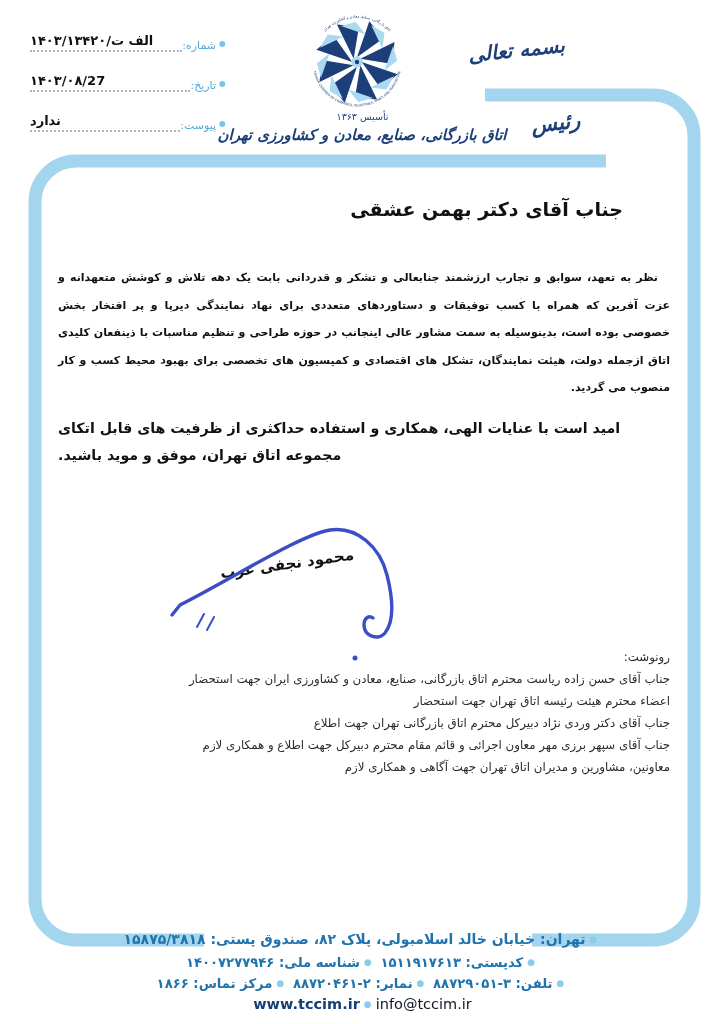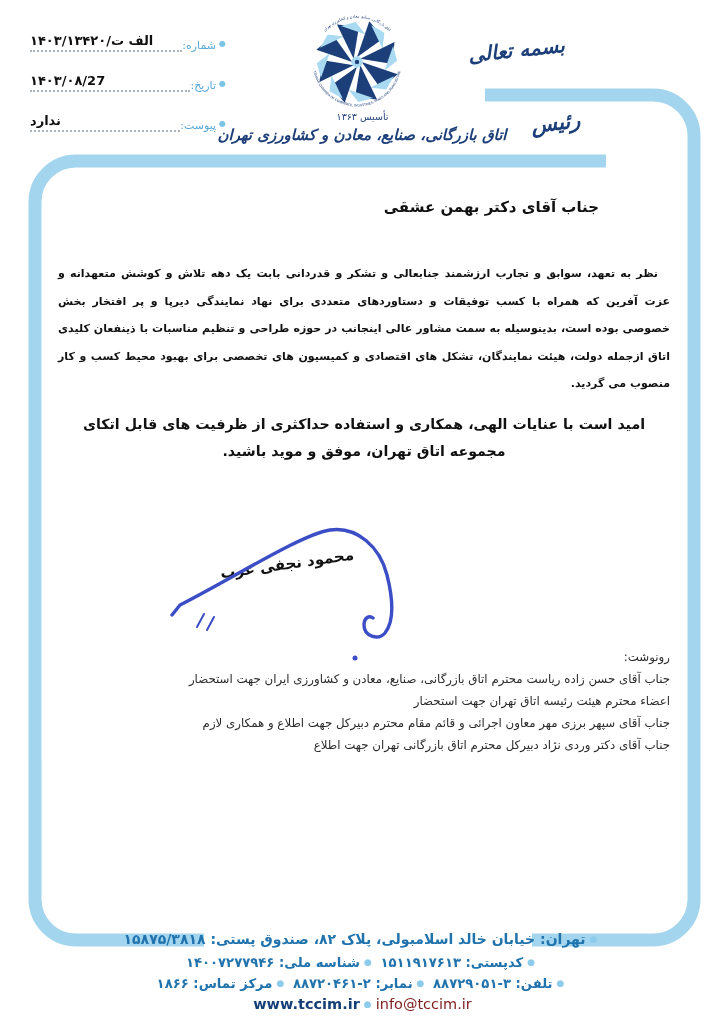--- a/index.html
+++ b/index.html
@@ -23,40 +23,40 @@
               font-size:15px;color:#1c3e79;white-space:nowrap;direction:rtl;}
   
   .besmellah{position:absolute;right:160px;top:38px;font-family:"DejaVu Serif","Liberation Serif",serif;
              font-style:italic;font-weight:bold;font-size:20px;color:#1c3e79;transform:rotate(-6deg);
              direction:rtl;white-space:nowrap;}
   .president{position:absolute;right:145px;top:110px;font-family:"DejaVu Serif","Liberation Serif",serif;
              font-style:italic;font-weight:bold;font-size:21px;color:#1c3e79;transform:rotate(-7deg);
              direction:rtl;white-space:nowrap;}
   
   .main{position:absolute;top:198px;left:58px;right:55px;direction:rtl;}
-  .recipient{font-weight:bold;font-size:15px;margin:0 71px 0 0;}
+  .recipient{font-weight:bold;font-size:19px;margin:0 47px 0 0;}
   .p1{margin:44px 0 0 0;font-weight:bold;font-size:11px;line-height:27.5px;
       text-align:justify;text-indent:12px;}
-  .p2{margin:13px 0 0 0;font-weight:bold;font-size:14.2px;line-height:27.5px;text-align:center;}
+  .p2{margin:13px 0 0 0;font-weight:bold;font-size:14.2px;line-height:27.5px;text-align:left;}
   
   .sig{position:absolute;left:150px;top:515px;width:280px;height:165px;}
   .sig-name{position:absolute;left:58px;top:40px;width:158px;text-align:center;font-weight:bold;
             font-size:15px;transform:rotate(-8deg);white-space:nowrap;direction:rtl;}
   .sig-svg{position:absolute;left:0;top:0;}
   
   .cc{position:absolute;top:646px;right:55px;direction:rtl;font-size:11.8px;line-height:22px;color:#2b2b2b;margin-left:15px;}
   .cc-title{margin-bottom:0;}
   
   .footer{position:absolute;top:927px;left:0;width:725px;text-align:center;color:#2173ad;font-weight:bold;}
   .f1{font-size:14px;line-height:25px;direction:rtl;}
   .f2,.f3{font-size:13.2px;line-height:20px;direction:rtl;}
   .f4{font-size:14.5px;line-height:21px;direction:ltr;}
   .fb{color:#8ccbeb;font-size:9px;vertical-align:2px;margin:0 4px;}
   .site{color:#153f77;font-weight:bold;}
-  .mail{color:#7f1d1d;font-weight:normal;}
+  .mail{color:#0f172a;font-weight:normal;}
 </style>
 </head>
 <body>
 
 <div class="page">
 
   <svg class="frame" width="725" height="1024" viewBox="0 0 725 1024">
     <path d="M 485 95 H 653 A 41 41 0 0 1 694 136 V 899 A 41 41 0 0 1 653 940 H 532" fill="none" stroke="#a3d6ee" stroke-width="13"></path>
     <path d="M 606 161 H 76 A 41 41 0 0 0 35 202 V 899 A 41 41 0 0 0 76 940 H 204" fill="none" stroke="#a3d6ee" stroke-width="13"></path>
   </svg>
@@ -125,22 +125,23 @@
       <path d="M 22 100 L 30 90 C 85 62 150 20 180 15 C 207 11 230 32 237 60 C 244 88 243 108 235 118 C 228 126 214 121 214 110 C 214 103 219 100 223 103" fill="none" stroke="#3b4ec5" stroke-width="3.4" stroke-linecap="round"></path>
       <path d="M 47 112 l 7 -13 M 57 115 l 7 -13" fill="none" stroke="#3b4ec5" stroke-width="2" stroke-linecap="round"></path>
       <circle cx="205" cy="143" r="2.5" fill="#3b4ec5"></circle>
     </svg>
   </div>
 
   <div class="cc">
     <div class="cc-title">رونوشت:</div>
     <div class="cc-item">جناب آقای حسن زاده ریاست محترم اتاق بازرگانی، صنایع، معادن و کشاورزی ایران جهت استحضار</div>
     <div class="cc-item">اعضاء محترم هیئت رئیسه اتاق تهران جهت استحضار</div>
+    <div class="cc-item">جناب آقای دکتر وردی نژاد دبیرکل محترم اتاق بازرگانی تهران جهت اطلاع</div>
     <div class="cc-item">جناب آقای سپهر برزی مهر معاون اجرائی و قائم مقام محترم دبیرکل جهت اطلاع و همکاری لازم</div>
-    <div class="cc-item">جناب آقای دکتر وردی نژاد دبیرکل محترم اتاق بازرگانی تهران جهت اطلاع</div>
+    <div class="cc-item">معاونین، مشاورین و مدیران اتاق تهران جهت آگاهی و همکاری لازم</div>
   </div>
 
   <div class="footer">
     <div class="f1">
       <span class="fb">●</span><span>تهران: خیابان خالد اسلامبولی، پلاک ۸۲، صندوق پستی: ۱۵۸۷۵/۳۸۱۸</span>
     </div>
     <div class="f2">
       <span class="fb">●</span><span>کدپستی: ۱۵۱۱۹۱۷۶۱۳</span>
       <span class="fb">●</span><span>شناسه ملی: ۱۴۰۰۷۲۷۷۹۴۶</span>
     </div>

